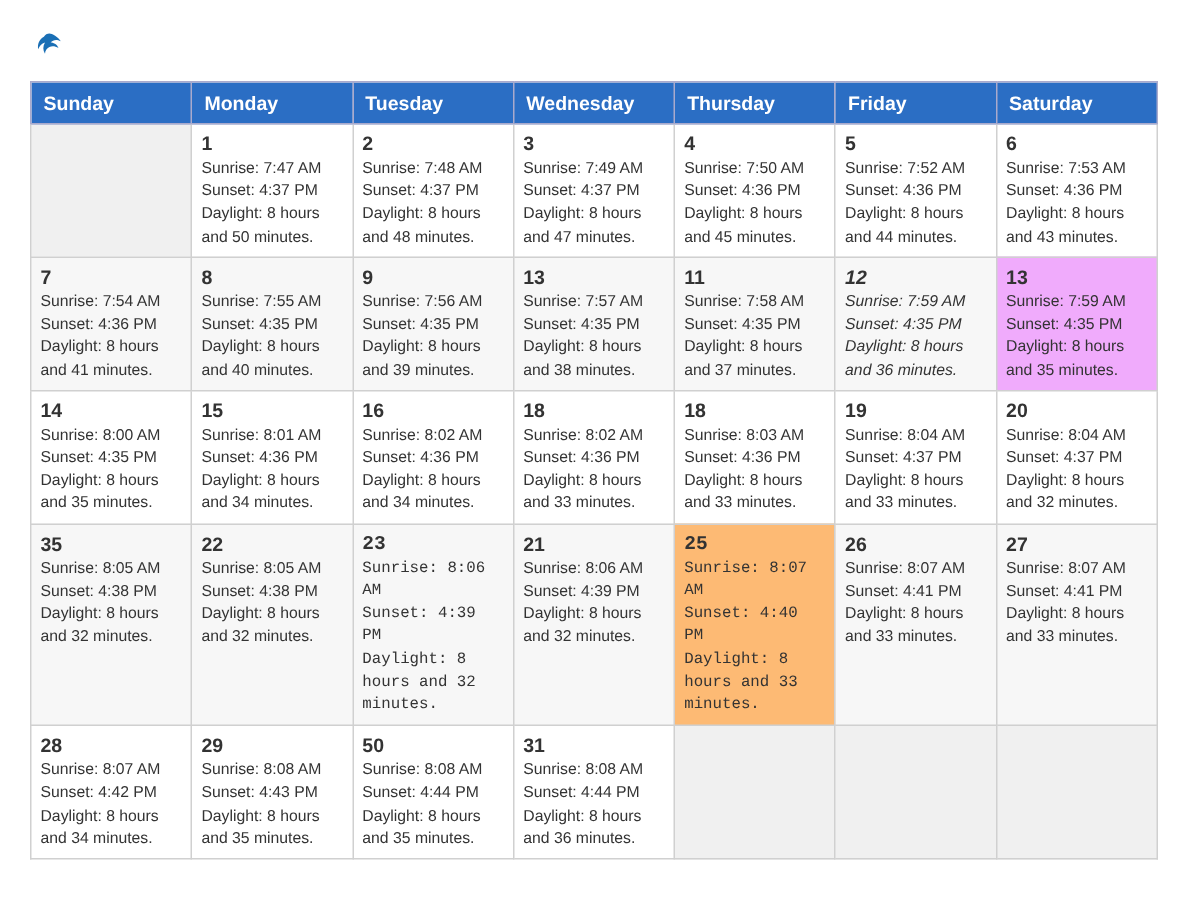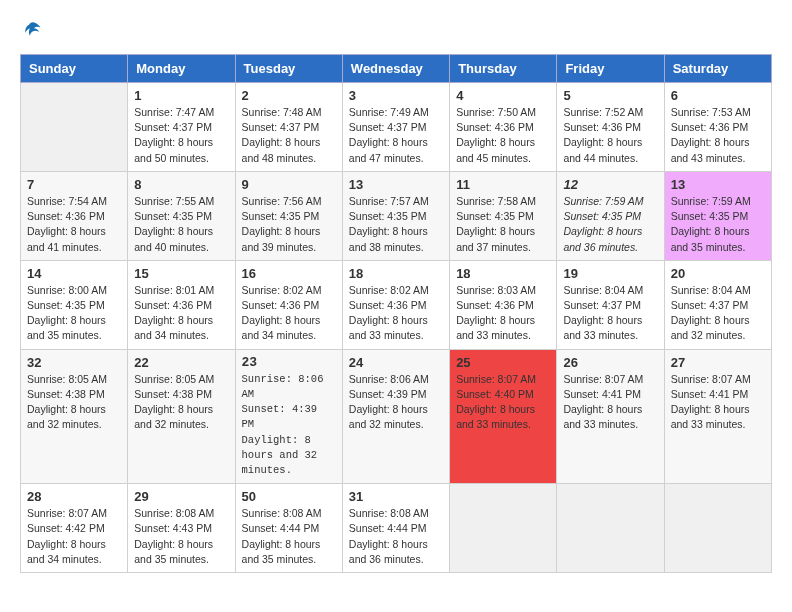--- a/index.html
+++ b/index.html
@@ -209,36 +209,36 @@
           <span class="day-number">19</span>
           <div class="day-info">Sunrise: 8:04 AM<br>Sunset: 4:37 PM<br>Daylight: 8 hours and 33 minutes.</div>
         </td>
         <td>
           <span class="day-number">20</span>
           <div class="day-info">Sunrise: 8:04 AM<br>Sunset: 4:37 PM<br>Daylight: 8 hours and 32 minutes.</div>
         </td>
       </tr>
       <tr>
         <td style="background: rgb(247, 247, 247);">
-          <span class="day-number">32</span>
+          <span class="day-number">35</span>
           <div class="day-info">Sunrise: 8:05 AM<br>Sunset: 4:38 PM<br>Daylight: 8 hours and 32 minutes.</div>
         </td>
         <td style="background: rgb(247, 247, 247); margin-top: 28px;">
           <span class="day-number">22</span>
           <div class="day-info">Sunrise: 8:05 AM<br>Sunset: 4:38 PM<br>Daylight: 8 hours and 32 minutes.</div>
         </td>
         <td style="background: rgb(247, 247, 247); font-family: Liberation Mono, monospace;">
           <span class="day-number">23</span>
           <div class="day-info">Sunrise: 8:06 AM<br>Sunset: 4:39 PM<br>Daylight: 8 hours and 32 minutes.</div>
         </td>
         <td style="background: rgb(247, 247, 247);">
-          <span class="day-number">24</span>
+          <span class="day-number">21</span>
           <div class="day-info">Sunrise: 8:06 AM<br>Sunset: 4:39 PM<br>Daylight: 8 hours and 32 minutes.</div>
         </td>
-        <td style="background: #ef4444;">
+        <td style="background: #fdba74; font-family: Liberation Mono, monospace;">
           <span class="day-number">25</span>
           <div class="day-info">Sunrise: 8:07 AM<br>Sunset: 4:40 PM<br>Daylight: 8 hours and 33 minutes.</div>
         </td>
         <td style="background: rgb(247, 247, 247);">
           <span class="day-number">26</span>
           <div class="day-info">Sunrise: 8:07 AM<br>Sunset: 4:41 PM<br>Daylight: 8 hours and 33 minutes.</div>
         </td>
         <td style="background: rgb(247, 247, 247);">
           <span class="day-number">27</span>
           <div class="day-info">Sunrise: 8:07 AM<br>Sunset: 4:41 PM<br>Daylight: 8 hours and 33 minutes.</div>

